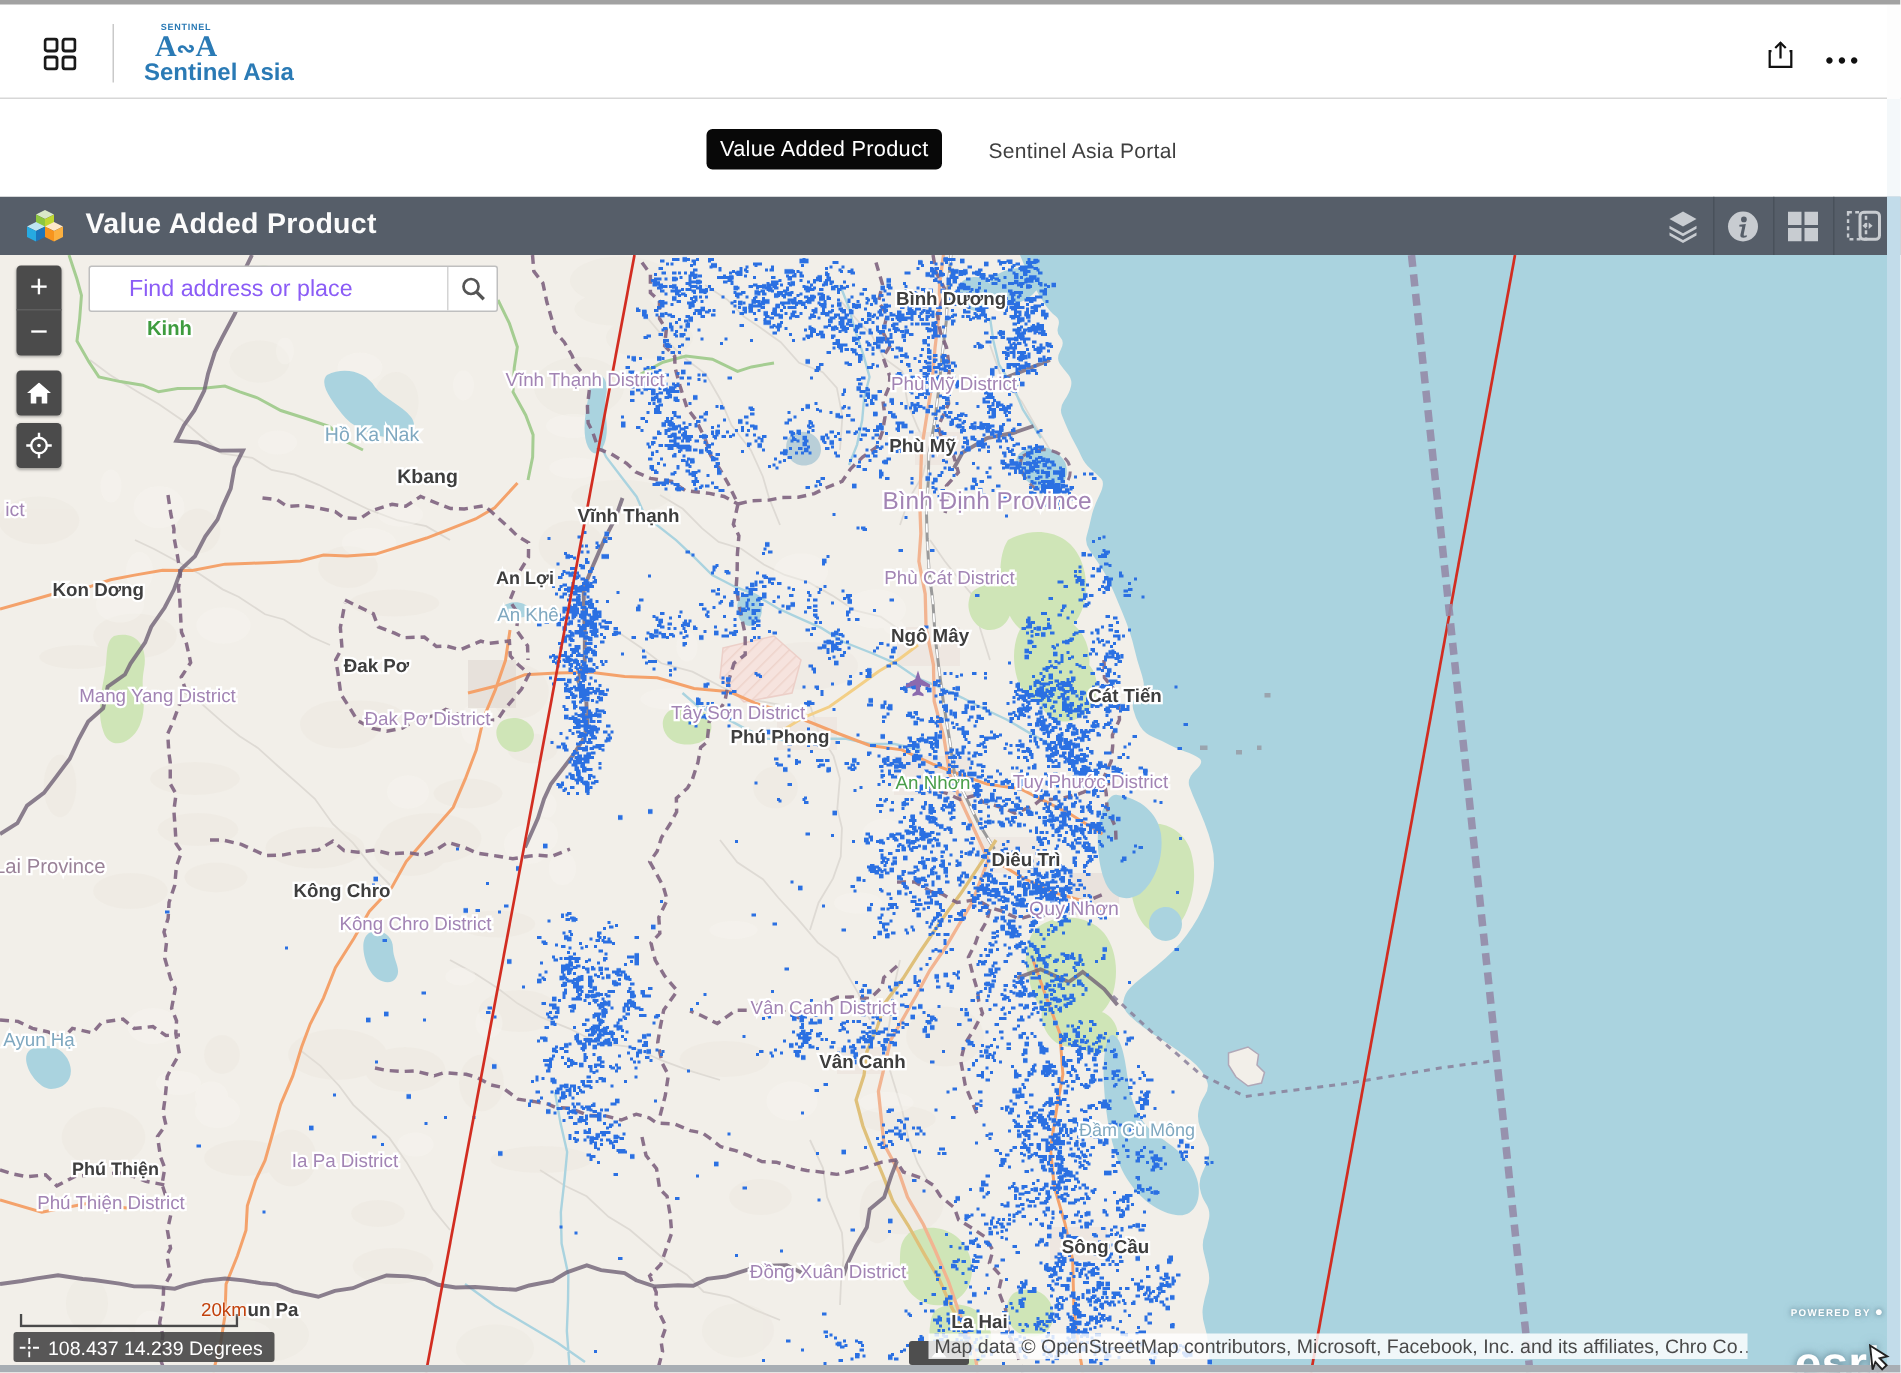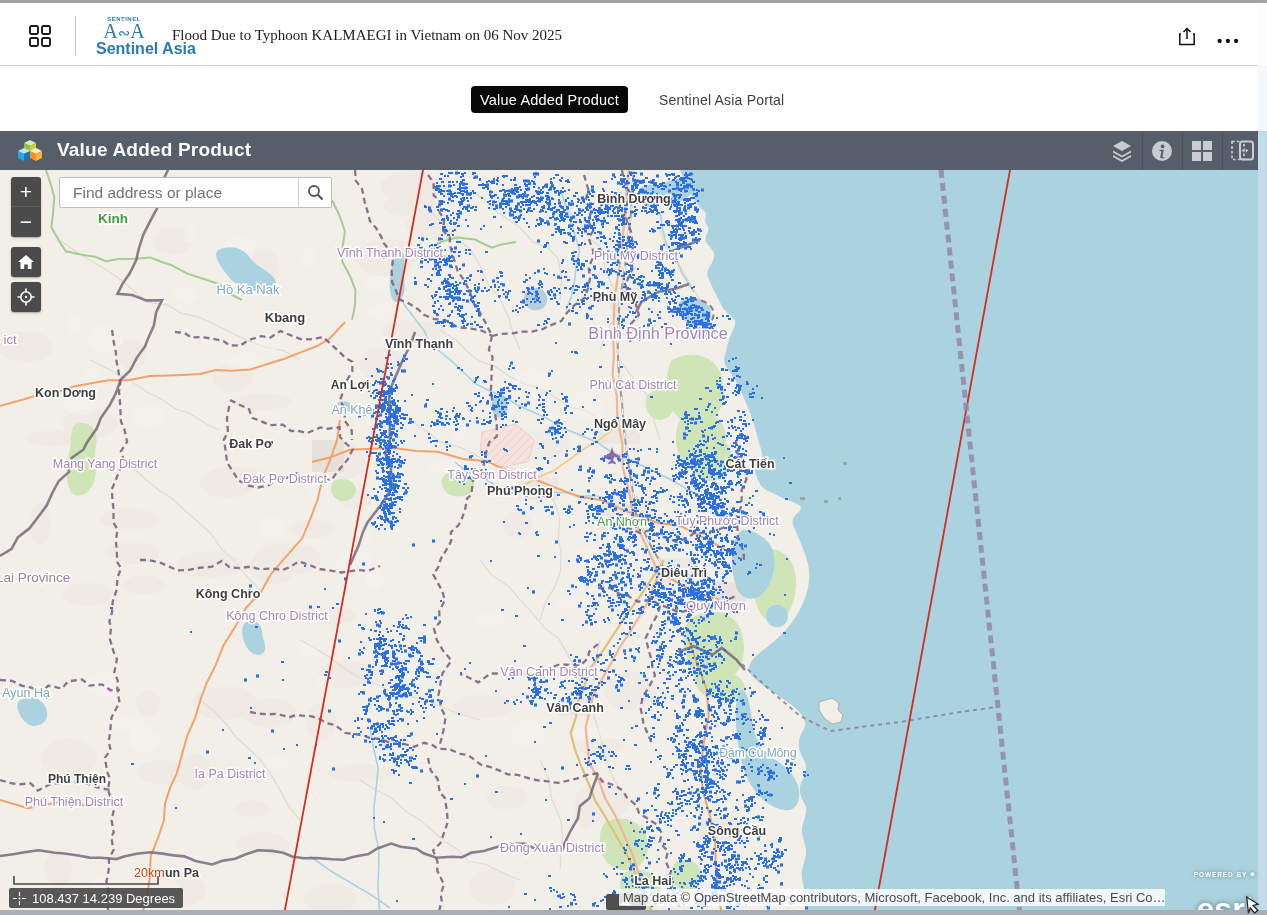--- a/index.html
+++ b/index.html
@@ -4,41 +4,41 @@
 <style>
 *{margin:0;padding:0;box-sizing:border-box}
 html,body{width:1267px;height:915px;overflow:hidden;background:#fff;font-family:"Liberation Sans",sans-serif;position:relative}
 .topstrip{position:absolute;left:0;top:0;width:1267px;height:3px;background:#a2a2a2;z-index:60}
 .botstrip{position:absolute;left:0;top:910px;width:1267px;height:5px;background:#a8aeb4;z-index:60}
 .header{position:absolute;left:0;top:3px;width:1267px;height:63px;background:#fff;border-bottom:1px solid #d7d7d7;z-index:50}
 .gridicon{position:absolute;left:29px;top:22px}
 .hdiv{position:absolute;left:75px;top:13px;height:39px;width:1px;background:#c9c9c9}
 .logo{position:absolute;left:96px;top:13px;width:56px;text-align:center;color:#2a7ab5}
 .logo .l1{font-size:6px;letter-spacing:.5px;font-weight:bold;line-height:6px}
-.logo .l2{font-size:20px;font-weight:normal;font-family:"Liberation Serif",serif;line-height:19px;letter-spacing:0px}
+.logo .l2{font-size:20px;font-weight:bold;font-family:"Liberation Serif",serif;line-height:19px;letter-spacing:0px}
 .logo .l3{font-size:16px;line-height:11px;white-space:nowrap;font-weight:bold}
 .htitle{position:absolute;left:172px;top:24px;font-family:"Liberation Serif",serif;font-size:15px;color:#1d1d1d}
 .shareic{position:absolute;left:1178px;top:24px}
 .dots{position:absolute;left:1217px;top:29px;width:24px;letter-spacing:3px;font-size:15px;color:#111;font-weight:bold}
 .tabs{position:absolute;left:0;top:67px;width:1267px;height:64px;background:#fff;z-index:49}
 .tabblack{position:absolute;left:471px;top:19px;width:157px;height:27px;background:#080808;color:#fff;border-radius:4px;font-size:14.5px;display:flex;align-items:center;justify-content:center;letter-spacing:.2px}
 .tabplain{position:absolute;left:659px;top:19px;height:27px;display:flex;align-items:center;font-size:14px;color:#3f3f3f;letter-spacing:.2px}
 .mapheader{position:absolute;left:0;top:131px;width:1267px;height:39px;background:#565e69;z-index:48}
 .cubes{position:absolute;left:17px;top:7px}
 .maptitle{position:absolute;left:57px;top:8px;font-size:19px;font-weight:bold;color:#fbfbfb;letter-spacing:.2px}
 .mhic{position:absolute;top:0;width:40px;height:39px;display:flex;align-items:center;justify-content:center}
 .mhsep{position:absolute;top:0;width:1px;height:39px;background:#49515b}
 .mapwrap{position:absolute;left:0;top:170px;width:1267px;height:745px;background:#f2efe9;overflow:hidden;z-index:10}
 .ctl{position:absolute;background:#4b4b4b;border-radius:3px;color:#fff;z-index:30;box-shadow:0 1px 2px rgba(0,0,0,.3)}
 .zoomctl{left:11px;top:177px;width:30px;height:60px}
 .zoomctl .zp{height:30px;display:flex;align-items:center;justify-content:center;font-size:21px;font-weight:400}
 .homectl{left:11px;top:247px;width:30px;height:30px;display:flex;align-items:center;justify-content:center}
 .locctl{left:11px;top:282px;width:30px;height:30px;display:flex;align-items:center;justify-content:center}
 .search{position:absolute;left:59px;top:177px;width:273px;height:31px;background:#fff;border:1px solid #bfbfbf;border-radius:2px;z-index:30;display:flex;align-items:center}
-.search .ph{flex:1;padding-left:13px;font-size:15.5px;color:#737373}
+.search .ph{flex:1;padding-left:26px;font-size:15.5px;color:#8b5cf6}
 .search .mag{width:33px;height:100%;border-left:1px solid #d4d4d4;display:flex;align-items:center;justify-content:center}
 .scalebar{position:absolute;left:13px;top:875px;z-index:30}
 .scalelabel{position:absolute;left:134px;top:866px;font-size:12.5px;color:#c2410c;z-index:30;text-shadow:0 0 2px #fff,0 0 2px #fff}
 .coords{position:absolute;left:9px;top:888px;height:20px;background:rgba(66,66,66,.88);border-radius:2px;color:#fff;font-size:13px;display:flex;align-items:center;padding:0 8px 0 4px;z-index:31}
 .coords svg{margin-right:6px}
 .attrib{position:absolute;left:619px;top:889px;width:546px;height:17px;background:rgba(255,255,255,.82);color:#4a4a4a;font-size:13px;line-height:17px;padding-left:4px;white-space:nowrap;overflow:hidden;z-index:29}
 .attrtog{position:absolute;left:606px;top:894px;width:40px;height:16px;background:#4e4e4e;border-radius:2px;display:flex;align-items:center;justify-content:center;z-index:28}
 .attrtog .tri{width:0;height:0;border-left:5px solid transparent;border-right:5px solid transparent;border-bottom:6px solid #fff}
 .esri{position:absolute;left:1189px;top:866px;width:72px;height:46px;z-index:31;color:#fff}
 .esri .pby{font-size:6.5px;letter-spacing:.9px;white-space:nowrap;text-align:center;margin-top:3px;font-weight:bold;text-shadow:0 0 3px rgba(110,145,160,.95),0 0 5px rgba(110,145,160,.7)}
@@ -57,21 +57,20 @@
         <rect x="1" y="13" width="8" height="8" rx="1.5"></rect>
         <rect x="13" y="13" width="8" height="8" rx="1.5"></rect>
       </g>
     </svg>
   <div class="hdiv"></div>
   <div class="logo">
       <div class="l1">SENTINEL</div>
       <div class="l2">A<span style="font-size:15px">∾</span>A</div>
       <div class="l3">Sentinel Asia</div>
     </div>
-  <div class="htitle">Flood Due to Typhoon KALMAEGI in Vietnam on 06 Nov 2025</div>
   <svg class="shareic" width="18" height="19" viewBox="0 0 18 19">
       <g fill="none" stroke="#111" stroke-width="1.5">
         <path d="M3 7 h-1.2 v10.5 h14.4 V7 H15"></path>
         <path d="M9 12 V1.5"></path>
         <path d="M5.5 5 L9 1.5 L12.5 5"></path>
       </g>
     </svg>
   <div class="dots">•••</div>
 </div>
 <div class="tabs">
@@ -349,21 +348,21 @@
     <path d="M1 1 V9 H145 V1" fill="none" stroke="#4a4a4a" stroke-width="1.6"></path>
   </svg>
 <div class="scalelabel">20km</div>
 <div class="coords"><svg width="13" height="13" viewBox="0 0 13 13" stroke="#fff" fill="none" stroke-width="1.2">
       <path d="M6.5 0 V4 M6.5 9 V13 M0 6.5 H4 M9 6.5 H13"></path>
       <circle cx="6.5" cy="6.5" r="1" fill="#fff" stroke="none"></circle>
     </svg>108.437 14.239 Degrees</div>
 <div class="attrtog">
     <div class="tri"></div>
   </div>
-<div class="attrib">Map data © OpenStreetMap contributors, Microsoft, Facebook, Inc. and its affiliates, Esri Co…</div>
+<div class="attrib">Map data © OpenStreetMap contributors, Microsoft, Facebook, Inc. and its affiliates, Chro Co…</div>
 <div class="esri">
     <div class="pby">POWERED BY <span style="font-size:9px">●</span></div>
     <div class="name">esri</div>
   </div>
 <svg class="cursor" width="17" height="19" viewBox="0 0 20 22">
     <path d="M2 1 L15.5 9.5 L9.5 11 L15 16.5 L11.5 19.8 L6.2 14 L4 20 Z" fill="#fff" stroke="#222" stroke-width="1.5"></path>
   </svg>
 <div class="rightstrip">
     <div style="height:63px;background:#fdfdfd"></div>
     <div style="height:65px;background:#f4f8fa"></div>

